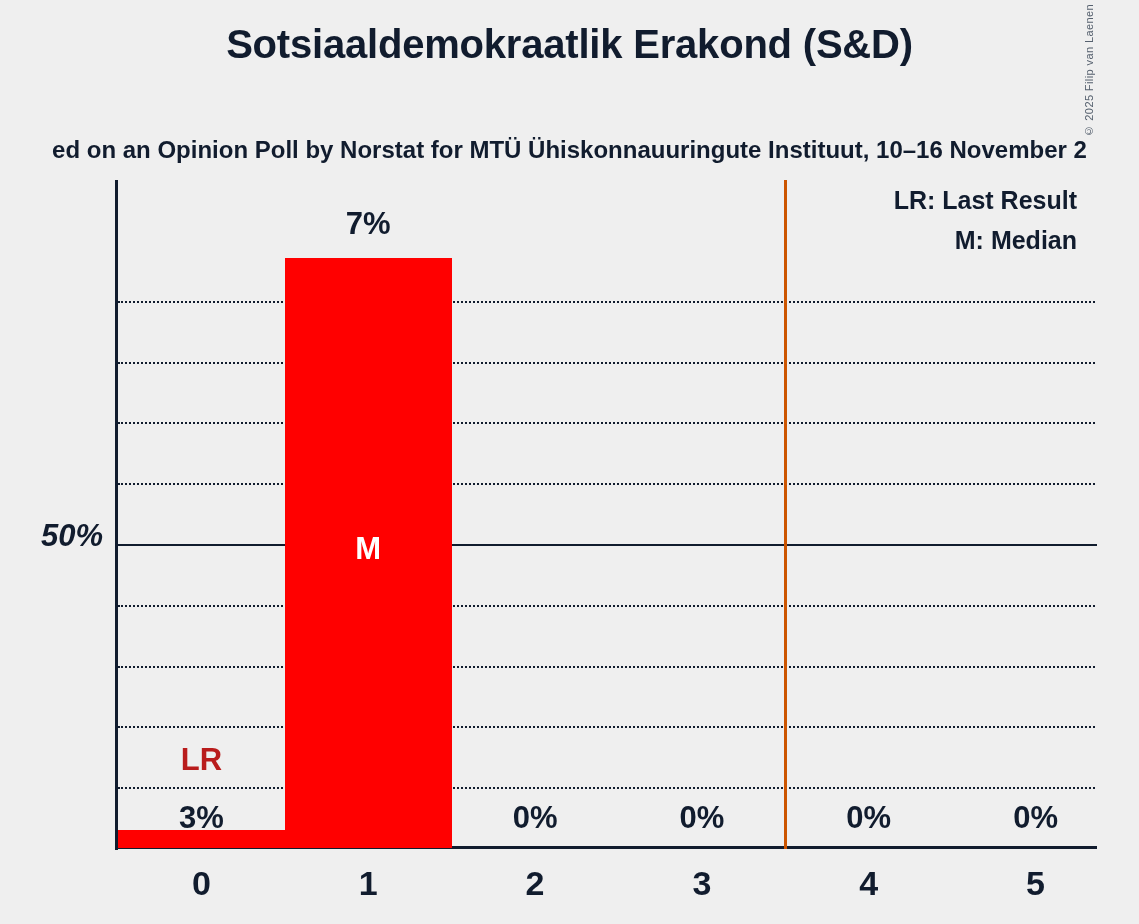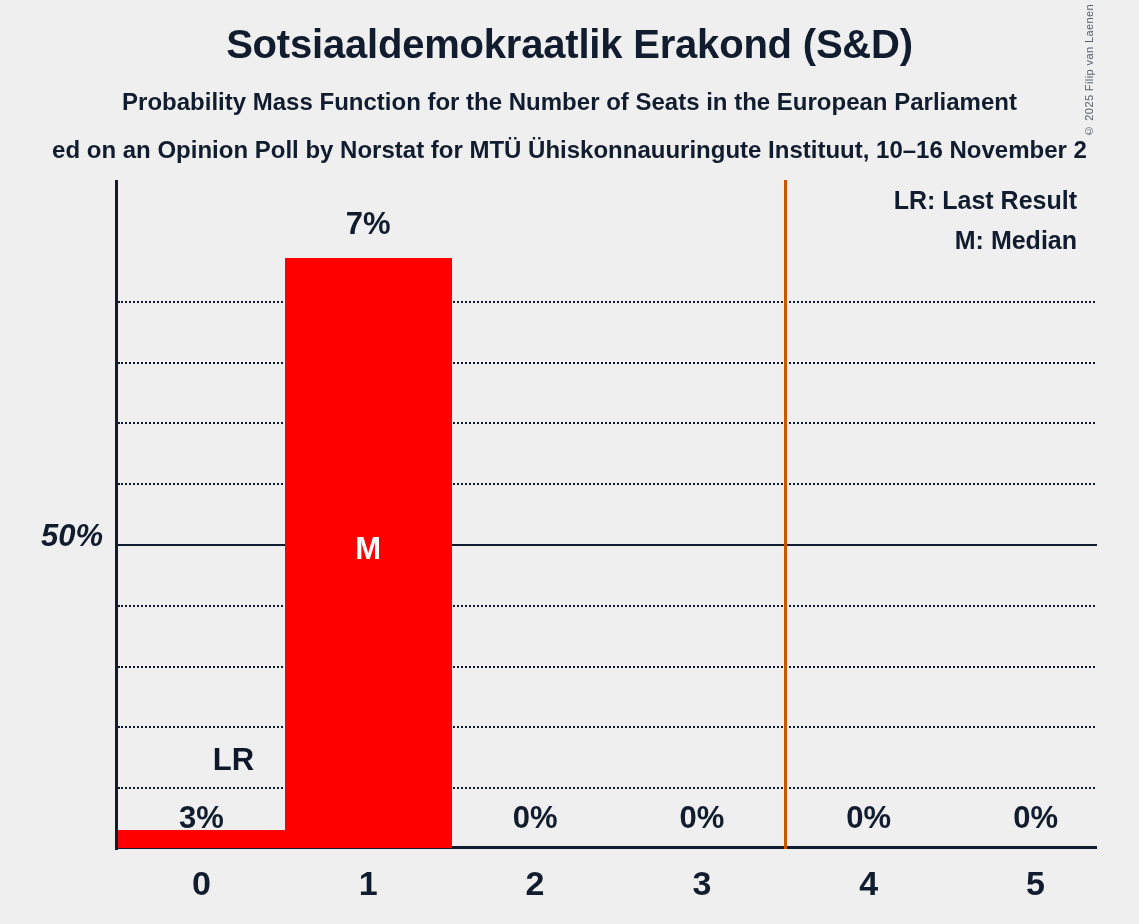--- a/index.html
+++ b/index.html
@@ -118,21 +118,21 @@
     color: #111C2E;
     white-space: nowrap;
   }
   .marker-label {
     position: absolute;
     text-align: center;
     font-size: 31px;
     font-weight: bold;
     white-space: nowrap;
   }
-  .marker-lr { color: #0f172a; margin-left: 32px; }
+  .marker-lr { color: #b91c1c; }
   .marker-m  { color: #FFFFFF; }
 
   
   #threshold-line {
     position: absolute;
     top: 180px;
     width: 3px;
     height: 669px;
   }
 
@@ -159,21 +159,20 @@
   }
   #legend-0 { top: 186px; }
   #legend-1 { top: 226px; }
 </style>
 </head>
 <body>
 
 <div id="canvas">
 
   <div class="title" id="chart-title">Sotsiaaldemokraatlik Erakond (S&amp;D)</div>
-  <div class="title" id="chart-subtitle">Probability Mass Function for the Number of Seats in the European Parliament</div>
   <div class="title" id="chart-subsubtitle">ed on an Opinion Poll by Norstat for MTÜ Ühiskonnauuringute Instituut, 10–16 November 2</div>
 
   <div id="copyright">© 2025 Filip van Laenen</div>
 
   <div id="y-axis-line"></div>
   <div id="x-axis-line"></div>
 
   <div id="y-label-50">50%</div>
 
   <div id="plot">

